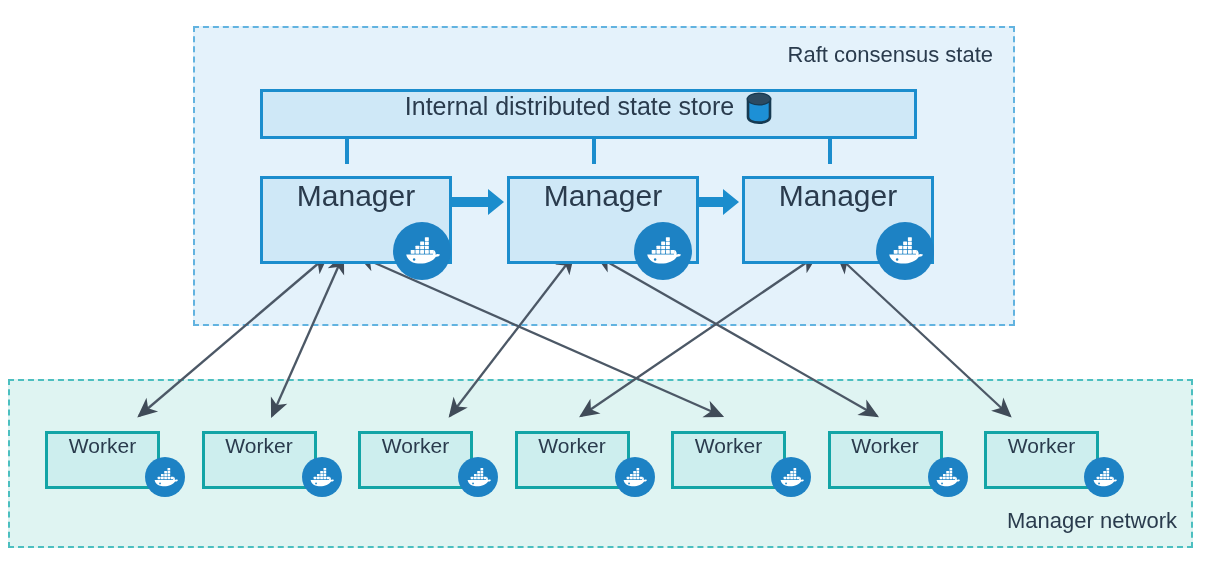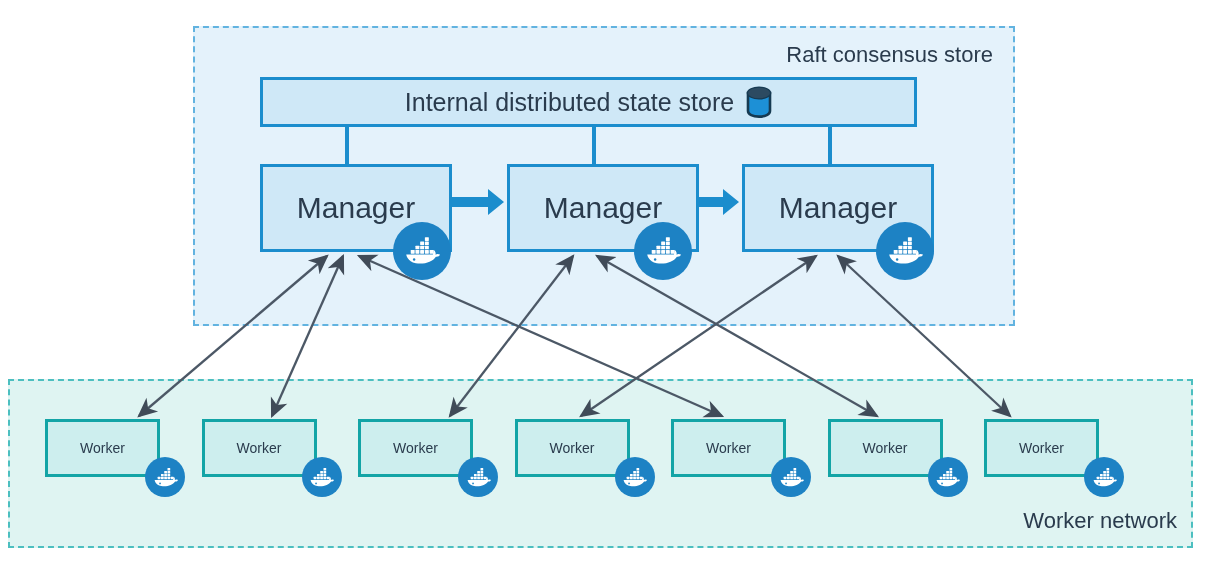--- a/index.html
+++ b/index.html
@@ -59,23 +59,23 @@
   #gossip-label {
     right: 14px;
     bottom: 12px;
   }
 
   
   .node-box {
     position: absolute;
     box-sizing: border-box;
     display: flex;
-    align-items: center;
     justify-content: center;
     color: #2a3b4d;
+    margin-top: 12px;
   }
   #state-store {
     left: 260px;
     top: 77px;
     width: 657px;
     height: 50px;
     background: #cfe8f7;
     border: 3px solid #1b8dcd;
     font-size: 25px;
     gap: 12px;
@@ -91,21 +91,21 @@
   #manager-1 { left: 260px; }
   #manager-2 { left: 507px; }
   #manager-3 { left: 742px; }
 
   .worker-box {
     width: 115px;
     height: 58px;
     top: 419px;
     background: #cdeeee;
     border: 3px solid #13a4a6;
-    font-size: 14px;
+    font-size: 21px;
   }
 
   
   .docker-badge {
     position: absolute;
     border-radius: 50%;
     background: #1d82c4;
     display: flex;
     align-items: center;
     justify-content: center;
@@ -115,25 +115,25 @@
   .docker-badge svg { display: block; }
 
   .db-icon { display: inline-flex; }
 </style>
 </head>
 <body>
 
 <div id="stage">
 
   <div class="region" id="raft-region">
-    <div class="region-label" id="raft-label">Raft consensus store</div>
+    <div class="region-label" id="raft-label">Raft consensus state</div>
   </div>
 
   <div class="region" id="gossip-region">
-    <div class="region-label" id="gossip-label">Worker network</div>
+    <div class="region-label" id="gossip-label">Manager network</div>
   </div>
 
   <svg id="svg-layer" viewBox="0 0 1207 566" xmlns="http://www.w3.org/2000/svg">
     <defs>
       <marker id="gray-head" markerWidth="9" markerHeight="9" refX="7.6" refY="4.5" orient="auto" markerUnits="strokeWidth">
         <path d="M0,0.6 L8.6,4.5 L0,8.4 L2.4,4.5 Z" fill="#404b58"></path>
       </marker>
       <marker id="gray-tail" markerWidth="9" markerHeight="9" refX="1.0" refY="4.5" orient="auto" markerUnits="strokeWidth">
         <path d="M8.6,0.6 L0,4.5 L8.6,8.4 L6.2,4.5 Z" fill="#404b58"></path>
       </marker>

